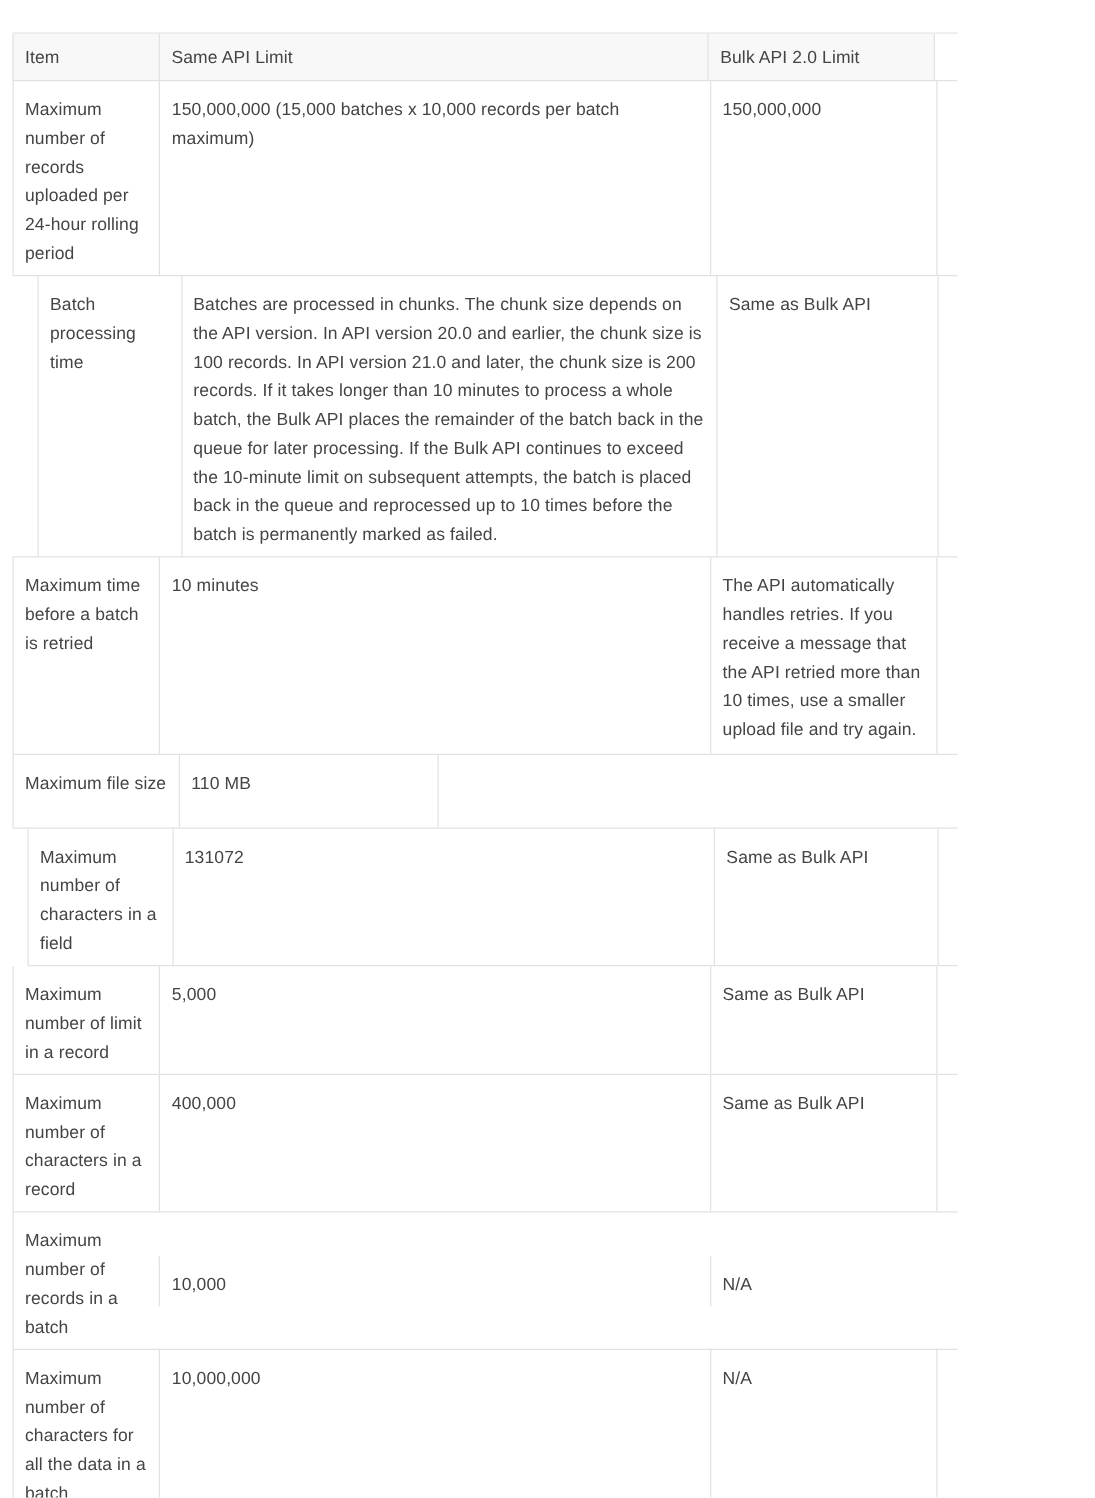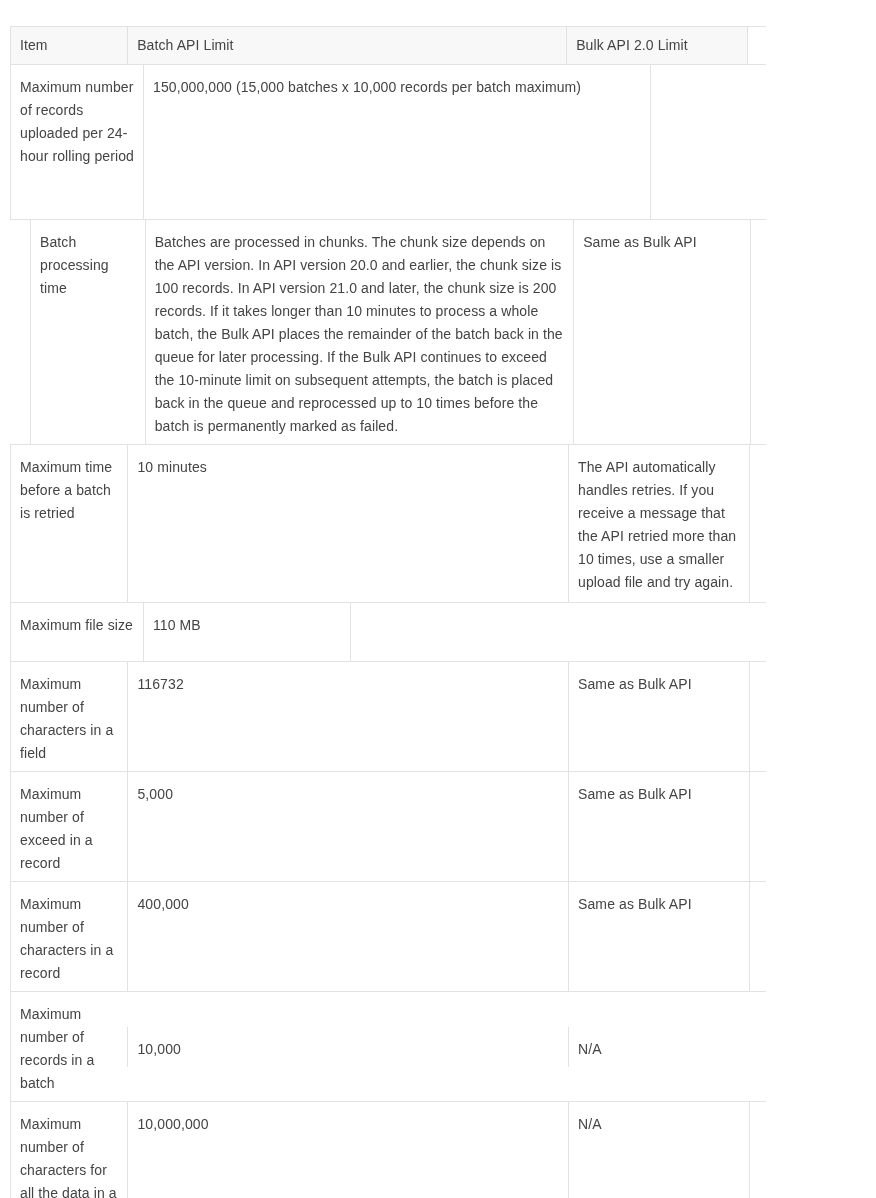--- a/index.html
+++ b/index.html
@@ -40,28 +40,29 @@
     font-weight: normal;
   }
   .head .sp { background: #ffffff; }
 </style>
 </head>
 <body>
 
 <div class="tbl">
   <div class="row head">
     <div class="cell c1">Item</div>
-    <div class="cell c2">Batch API Limit</div>
+    <div class="cell c2">Same API Limit</div>
     <div class="cell c3">Bulk API 2.0 Limit</div>
     <div class="cell sp"></div>
   </div>
   <div id="rows">
   <div class="row" style="min-height: 155px;">
     <div class="cell c1">Maximum number of records uploaded per 24-hour rolling period</div>
     <div class="cell c2">150,000,000 (15,000 batches x 10,000 records per batch maximum)</div>
+    <div class="cell c3">150,000,000</div>
     <div class="cell sp"></div>
   </div>
 
   <div class="row" style="min-height: 201px; padding-left: 20px;">
     <div class="cell c1">Batch processing time</div>
     <div class="cell c2">Batches are processed in chunks. The chunk size depends on the API version. In API version 20.0 and earlier, the chunk size is 100 records. In API version 21.0 and later, the chunk size is 200 records. If it takes longer than 10 minutes to process a whole batch, the Bulk API places the remainder of the batch back in the queue for later processing. If the Bulk API continues to exceed the 10-minute limit on subsequent attempts, the batch is placed back in the queue and reprocessed up to 10 times before the batch is permanently marked as failed.</div>
     <div class="cell c3">Same as Bulk API</div>
     <div class="cell sp"></div>
   </div>
 
@@ -71,29 +72,29 @@
     <div class="cell c3">The API automatically handles retries. If you receive a message that the API retried more than 10 times, use a smaller upload file and try again.</div>
     <div class="cell sp"></div>
   </div>
 
   <div class="row" style="min-height: 59px;">
     <div class="cell c1">Maximum file size</div>
     <div class="cell c3">110 MB</div>
     <div class="cell sp"></div>
   </div>
 
-  <div class="row" style="min-height: 110px;">
+  <div class="row" style="min-height: 110px; margin-left: 12px;">
     <div class="cell c1">Maximum number of characters in a field</div>
-    <div class="cell c2">116732</div>
+    <div class="cell c2">131072</div>
     <div class="cell c3">Same as Bulk API</div>
     <div class="cell sp"></div>
   </div>
 
   <div class="row" style="min-height: 86px;">
-    <div class="cell c1">Maximum number of exceed in a record</div>
+    <div class="cell c1">Maximum number of limit in a record</div>
     <div class="cell c2">5,000</div>
     <div class="cell c3">Same as Bulk API</div>
     <div class="cell sp"></div>
   </div>
 
   <div class="row" style="min-height: 109px;">
     <div class="cell c1">Maximum number of characters in a record</div>
     <div class="cell c2">400,000</div>
     <div class="cell c3">Same as Bulk API</div>
     <div class="cell sp"></div>

